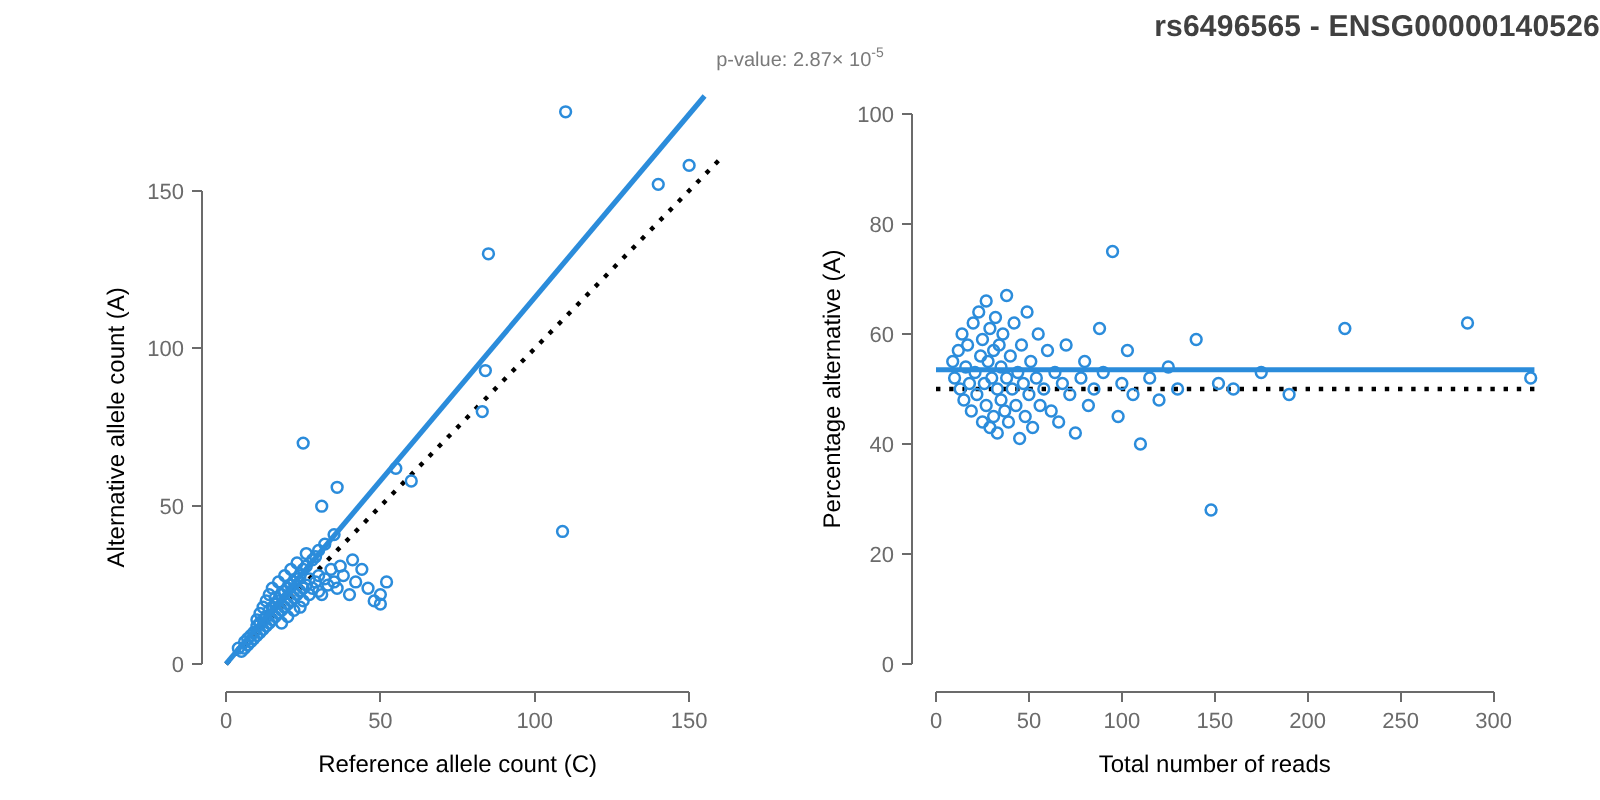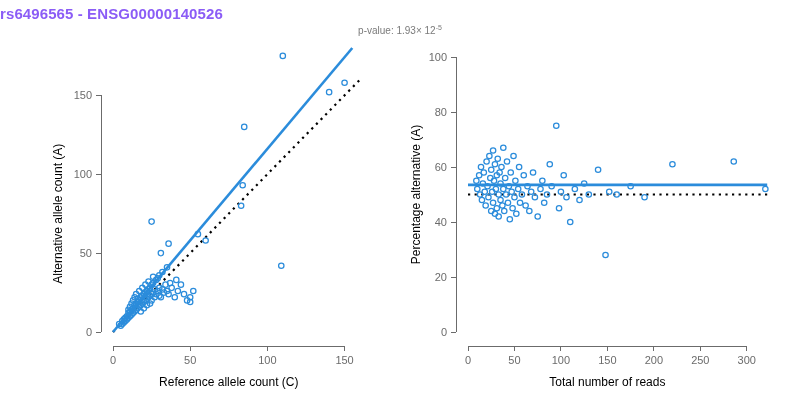--- a/index.html
+++ b/index.html
@@ -18,24 +18,24 @@
   #figure {
     position: absolute;
     left: 0; top: 0;
     width: 800px;
     height: 400px;
   }
   .title {
     position: absolute;
     left: 0; top: 5px;
     width: 800px;
-    text-align: left;
+    text-align: right;
     font-size: 15px;
     font-weight: bold;
-    color: #8b5cf6;
+    color: #404040;
     letter-spacing: 0.1px;
   }
   .subtitle {
     position: absolute;
     left: 0; top: 25px;
     width: 800px;
     text-align: center;
     font-size: 10px;
     color: #7a7a7a;
   }
@@ -82,21 +82,21 @@
     stroke-dasharray: 2.2 4.4;
     stroke-linecap: butt;
   }
 </style>
 </head>
 <body>
 
 <div id="figure">
 
   <div class="title">rs6496565 - ENSG00000140526</div>
-  <div class="subtitle"><span>p-value: 1.93× 12</span><sup>-5</sup></div>
+  <div class="subtitle"><span>p-value: 2.87× 10</span><sup>-5</sup></div>
 
   <div class="panel" id="panel-left">
     <svg id="svg-left" width="400" height="400">
         <defs>
           <clipPath id="svg-left-clip">
             <rect x="99" y="26" width="277" height="318"></rect>
           </clipPath>
         </defs>
         <g clip-path="url(#svg-left-clip)">
           <line x1="113" y1="332" x2="360" y2="79.55555555555557" class="ref-line"></line>

